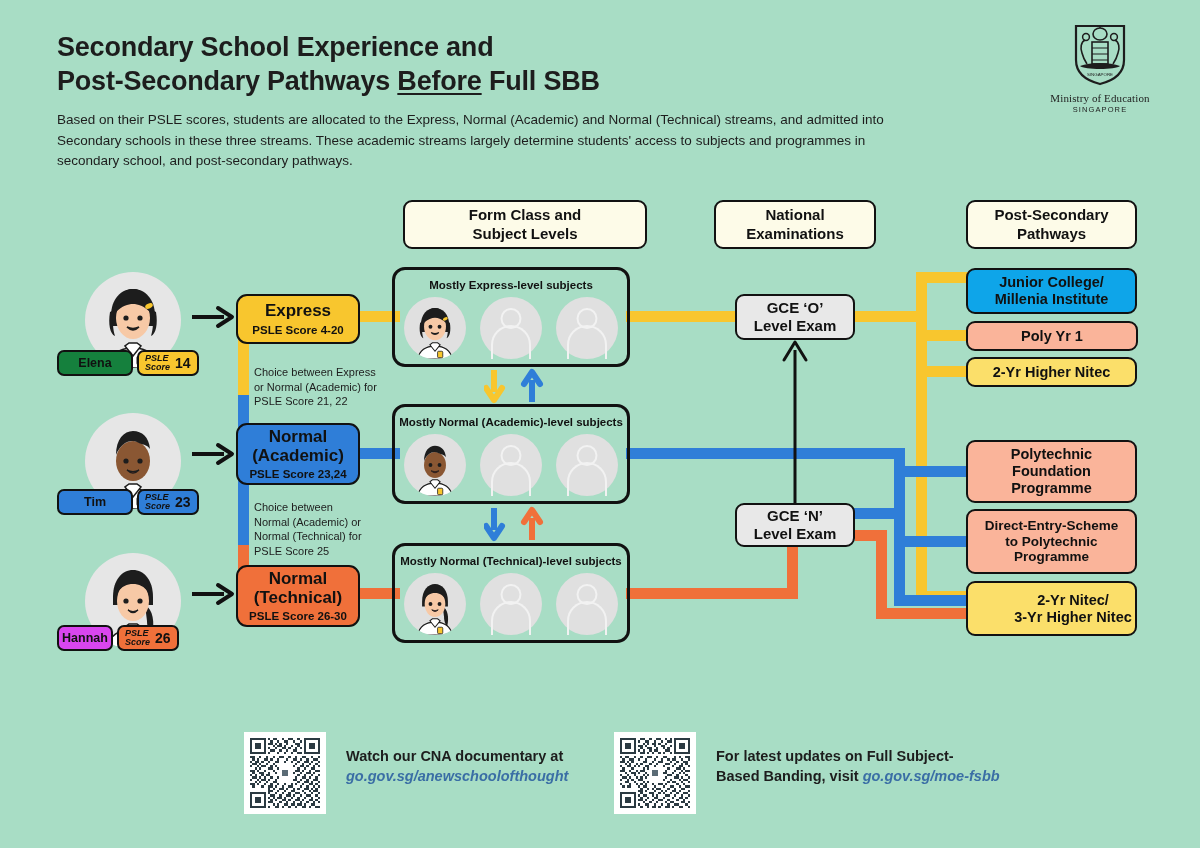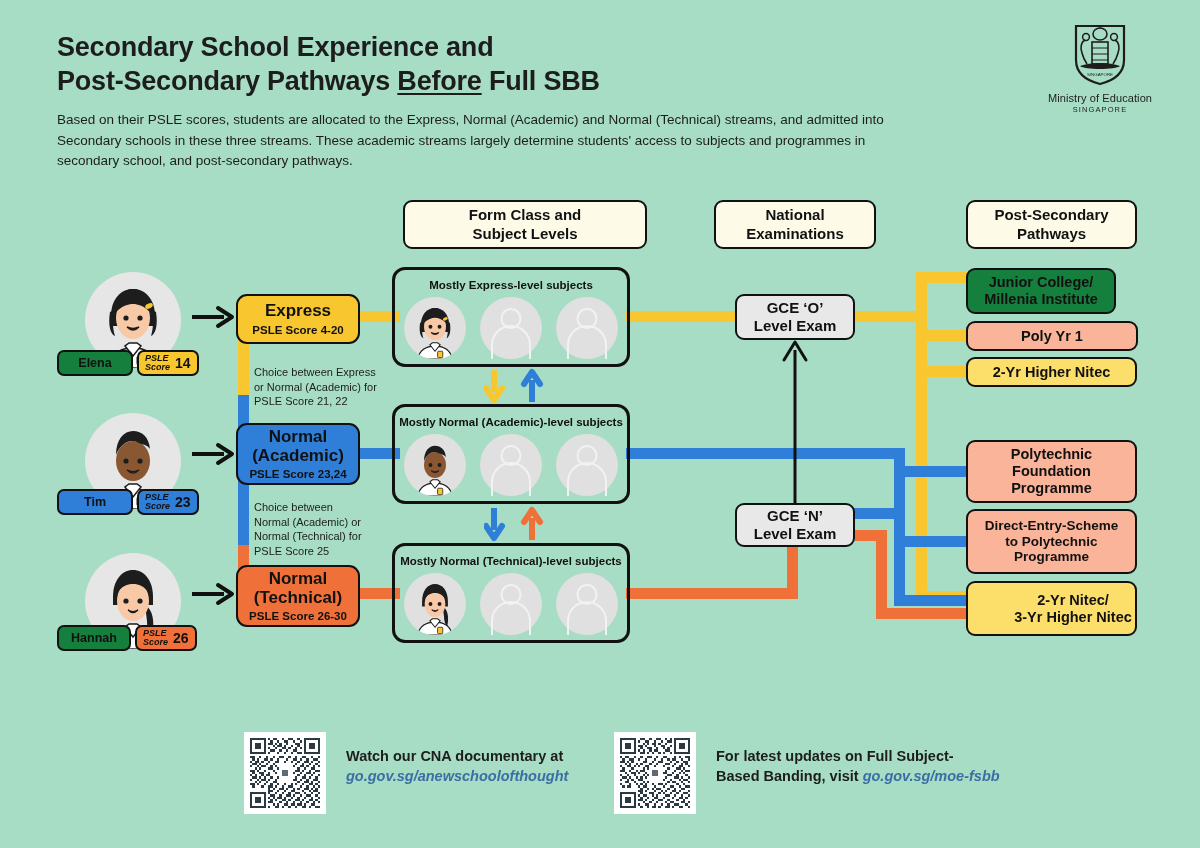--- a/index.html
+++ b/index.html
@@ -20,21 +20,21 @@
   }
   #title .u { text-decoration: underline; text-underline-offset: 3px; }
   #intro {
     left: 57px; top: 110px; width: 860px;
     font-size: 13.5px; color: #1d1d1d; line-height: 1.53;
   }
 
   
   #moe { left: 1040px; top: 22px; width: 120px; text-align: center; }
   #moe .crest { width: 56px; height: 64px; margin: 0 auto 6px; display: block; }
-  #moe .m1 { font-size: 11px; color: #1d1d1d; letter-spacing: .1px; }
+  #moe .m1 { font-size: 11px; color: #1d1d1d; letter-spacing: .1px; font-family: Liberation Serif, serif; }
   #moe .m2 { font-size: 7.5px; color: #1d1d1d; letter-spacing: 1.1px; margin-top: 1px; }
 
   
   .colhead {
     background: #fdfbe8; border: 2.5px solid #111; border-radius: 9px;
     display: flex; align-items: center; justify-content: center; text-align: center;
     font-size: 15px; font-weight: bold; color: #111; line-height: 1.25;
   }
 
   
@@ -237,21 +237,21 @@
         <path d="M28 44 c0 -17 9 -27 20 -27 c11 0 20 10 20 27 v8 h-40z" fill="#1d1d1d"></path>
         <ellipse cx="48" cy="48" rx="16" ry="20" fill="#f7c9a6"></ellipse>
         <path d="M32 40 c0 -14 7 -22 16 -22 c9 0 16 8 16 22 c-5 -7 -10 -9 -16 -9 c-6 0 -11 2 -16 9z" fill="#1d1d1d"></path>
         <circle cx="41" cy="48" r="2.6" fill="#1d1d1d"></circle>
         <circle cx="55" cy="48" r="2.6" fill="#1d1d1d"></circle>
         <path d="M43 57 q5 5 10 0 q-5 3 -10 0z" fill="#c0392b" stroke="#1d1d1d" stroke-width="1.2"></path>
       </svg>
     </div>
   </div>
   <div class="abs tagrow" style="left:57px;top:625px;z-index:7;">
-    <div class="tag" style="background:#15803d;width:74px;">Hannah</div>
+    <div class="tag" style="background:#d946ef;width:56px;">Hannah</div>
     <div class="tag score" style="background:#f0703a;">
       <span class="lbl" style="white-space:pre-line">PSLE
 Score</span>
       <span class="val">26</span>
     </div>
   </div>
 
   <svg class="abs barrow" style="left:190px;top:300px;" width="48" height="34">
     <path d="M2 17 H34" stroke="#111" stroke-width="4" fill="none"></path>
     <path d="M28 8 L42 17 L28 26" stroke="#111" stroke-width="4" fill="none" stroke-linecap="round" stroke-linejoin="round"></path>
@@ -390,21 +390,21 @@
   <div class="abs exam" style="left:735px;top:294px;width:120px;height:46px;white-space:pre-line;">GCE ‘O’
 Level Exam</div>
   <div class="abs exam" style="left:735px;top:503px;width:120px;height:44px;white-space:pre-line;">GCE ‘N’
 Level Exam</div>
 
   <svg class="abs barrow" style="left:778px;top:336px;" width="34" height="170">
     <path d="M17 168 V14" stroke="#111" stroke-width="3" fill="none"></path>
     <path d="M6 24 L17 6 L28 24" stroke="#111" stroke-width="3" fill="none" stroke-linecap="round" stroke-linejoin="round"></path>
   </svg>
 
-  <div class="abs path" style="left:966px;top:268px;width:150px;height:46px;background:#15803d;white-space:pre-line;">Junior College/
+  <div class="abs path" style="left:966px;top:268px;width:171px;height:46px;background:#0ea5e9;white-space:pre-line;">Junior College/
 Millenia Institute</div>
   <div class="abs path" style="left:966px;top:321px;width:172px;height:30px;background:#fab49a;white-space:pre-line;">Poly Yr 1</div>
   <div class="abs path" style="left:966px;top:357px;width:171px;height:30px;background:#fbdf6a;white-space:pre-line;">2-Yr Higher Nitec</div>
   <div class="abs path" style="left:966px;top:440px;width:171px;height:63px;background:#fab49a;white-space:pre-line;">Polytechnic
 Foundation
 Programme</div>
   <div class="abs path" style="left:966px;top:509px;width:171px;height:65px;background:#fab49a;white-space:pre-line;font-size:13.5px;">Direct-Entry-Scheme
 to Polytechnic
 Programme</div>
   <div class="abs path" style="left:966px;top:581px;width:171px;height:55px;background:#fbdf6a;white-space:pre-line;padding-left:43px;">2-Yr Nitec/

